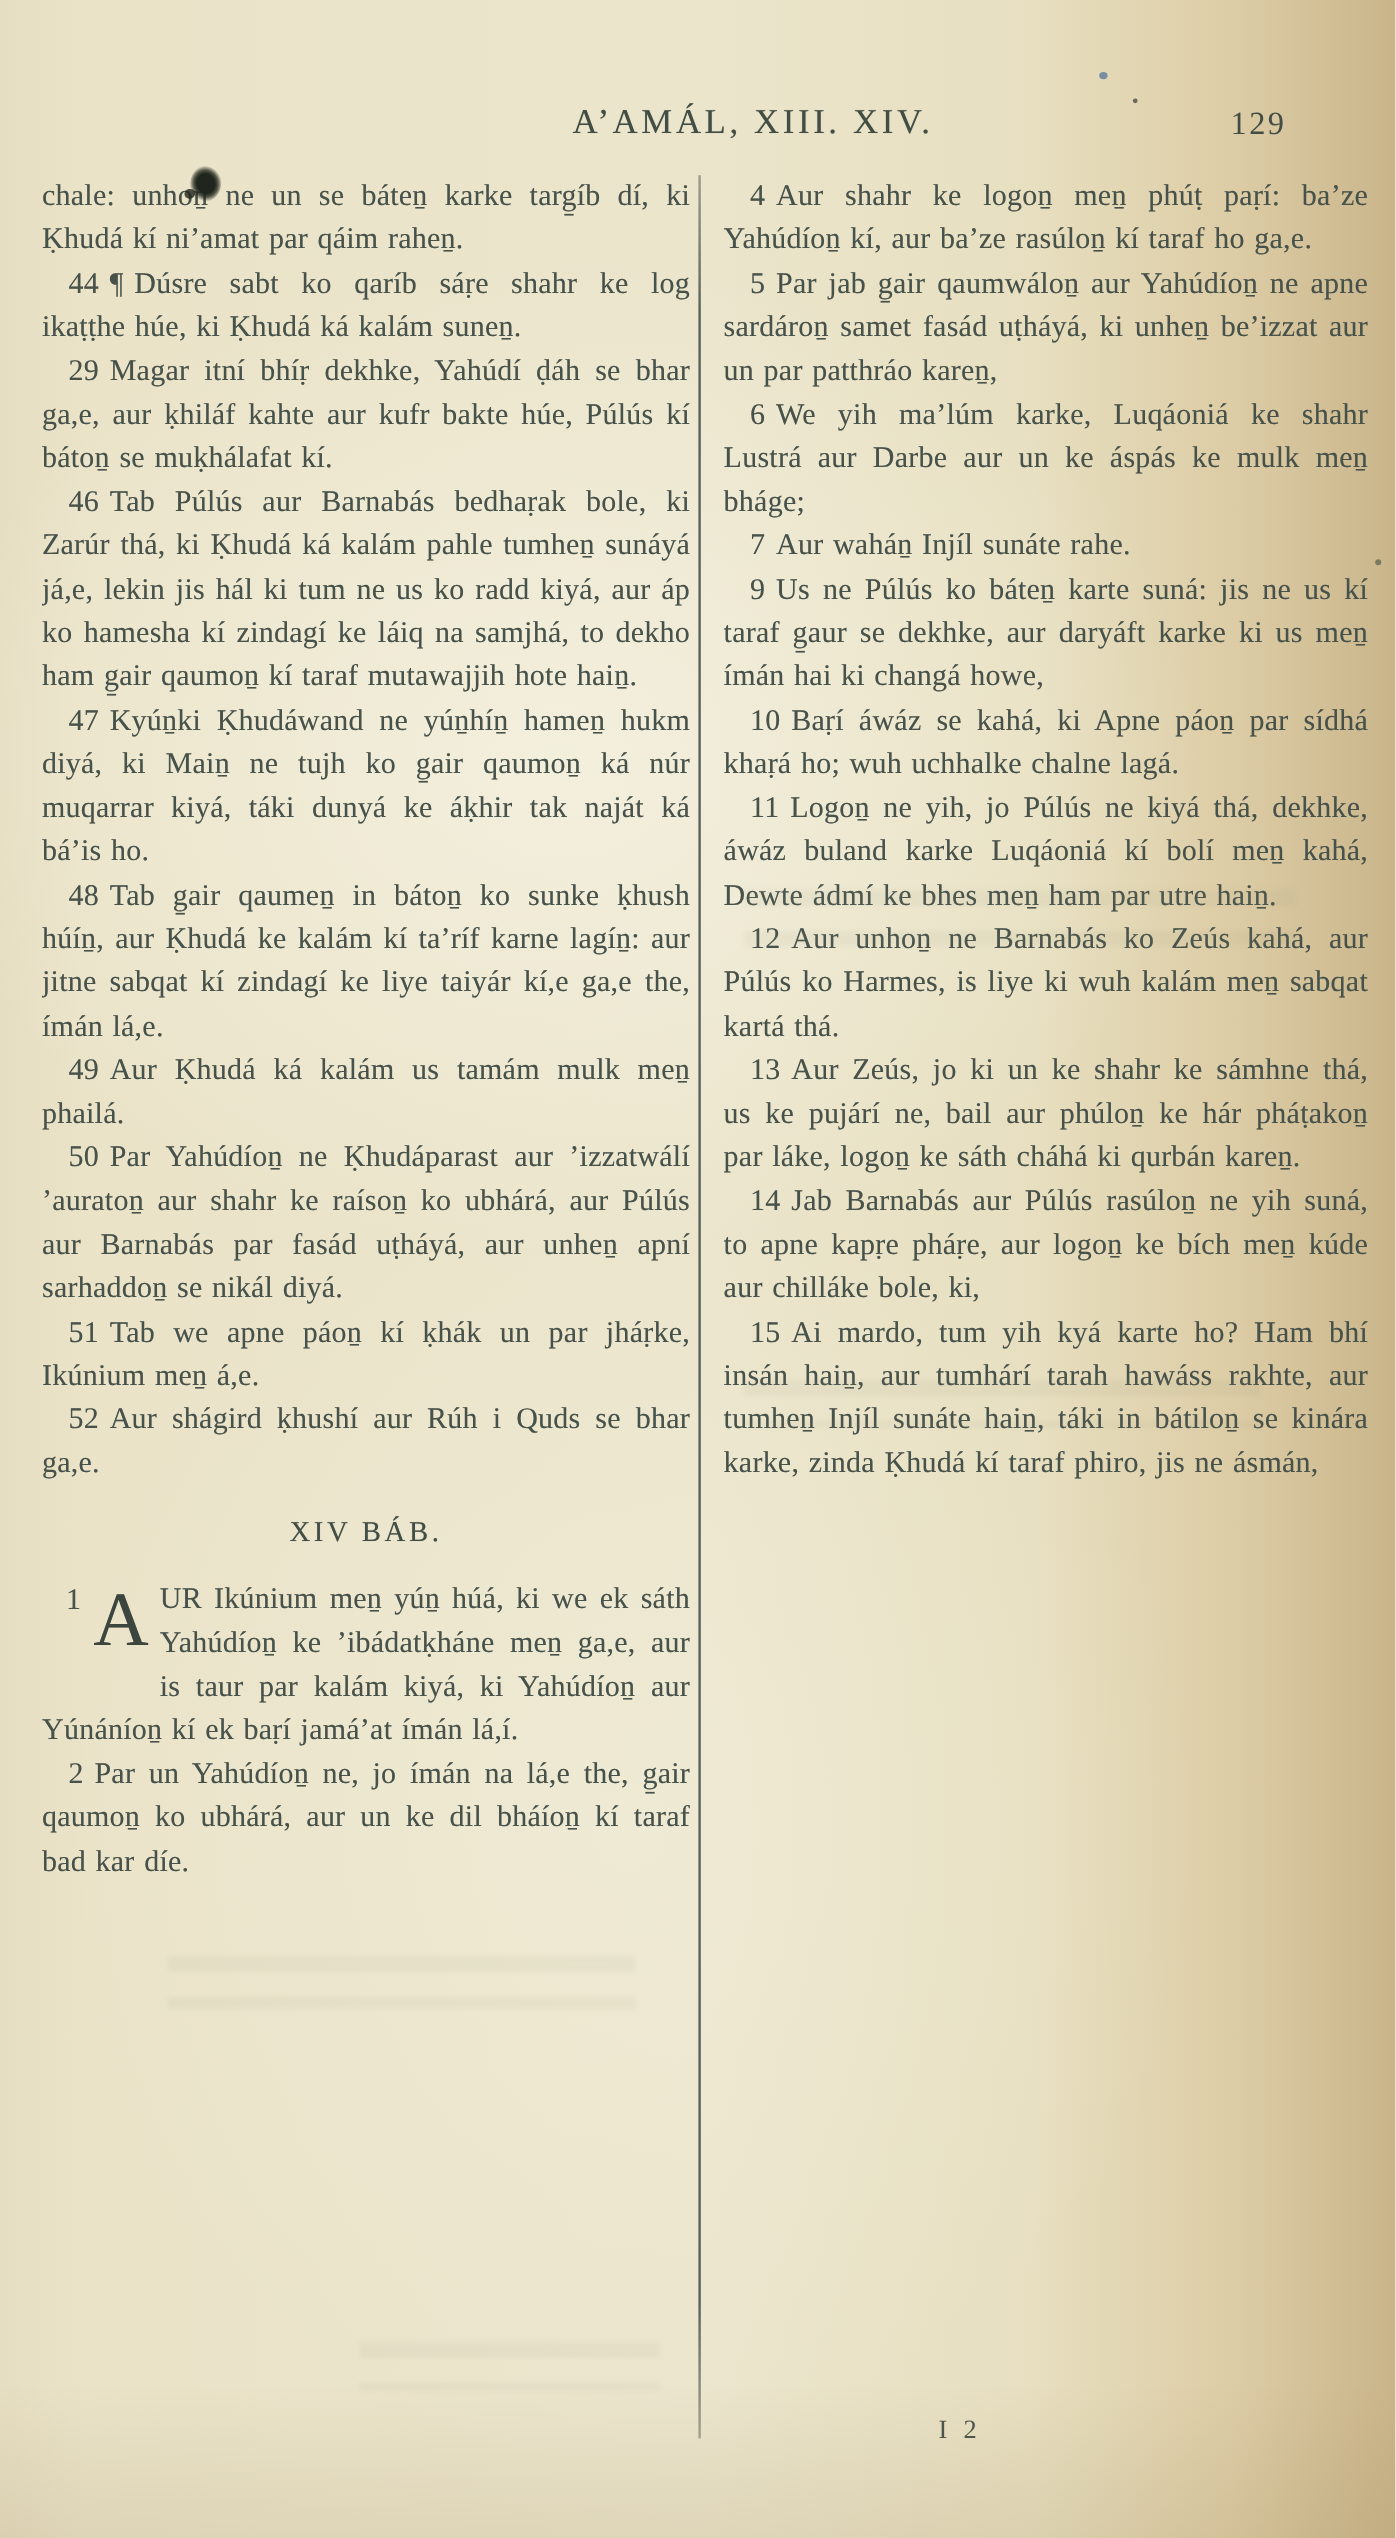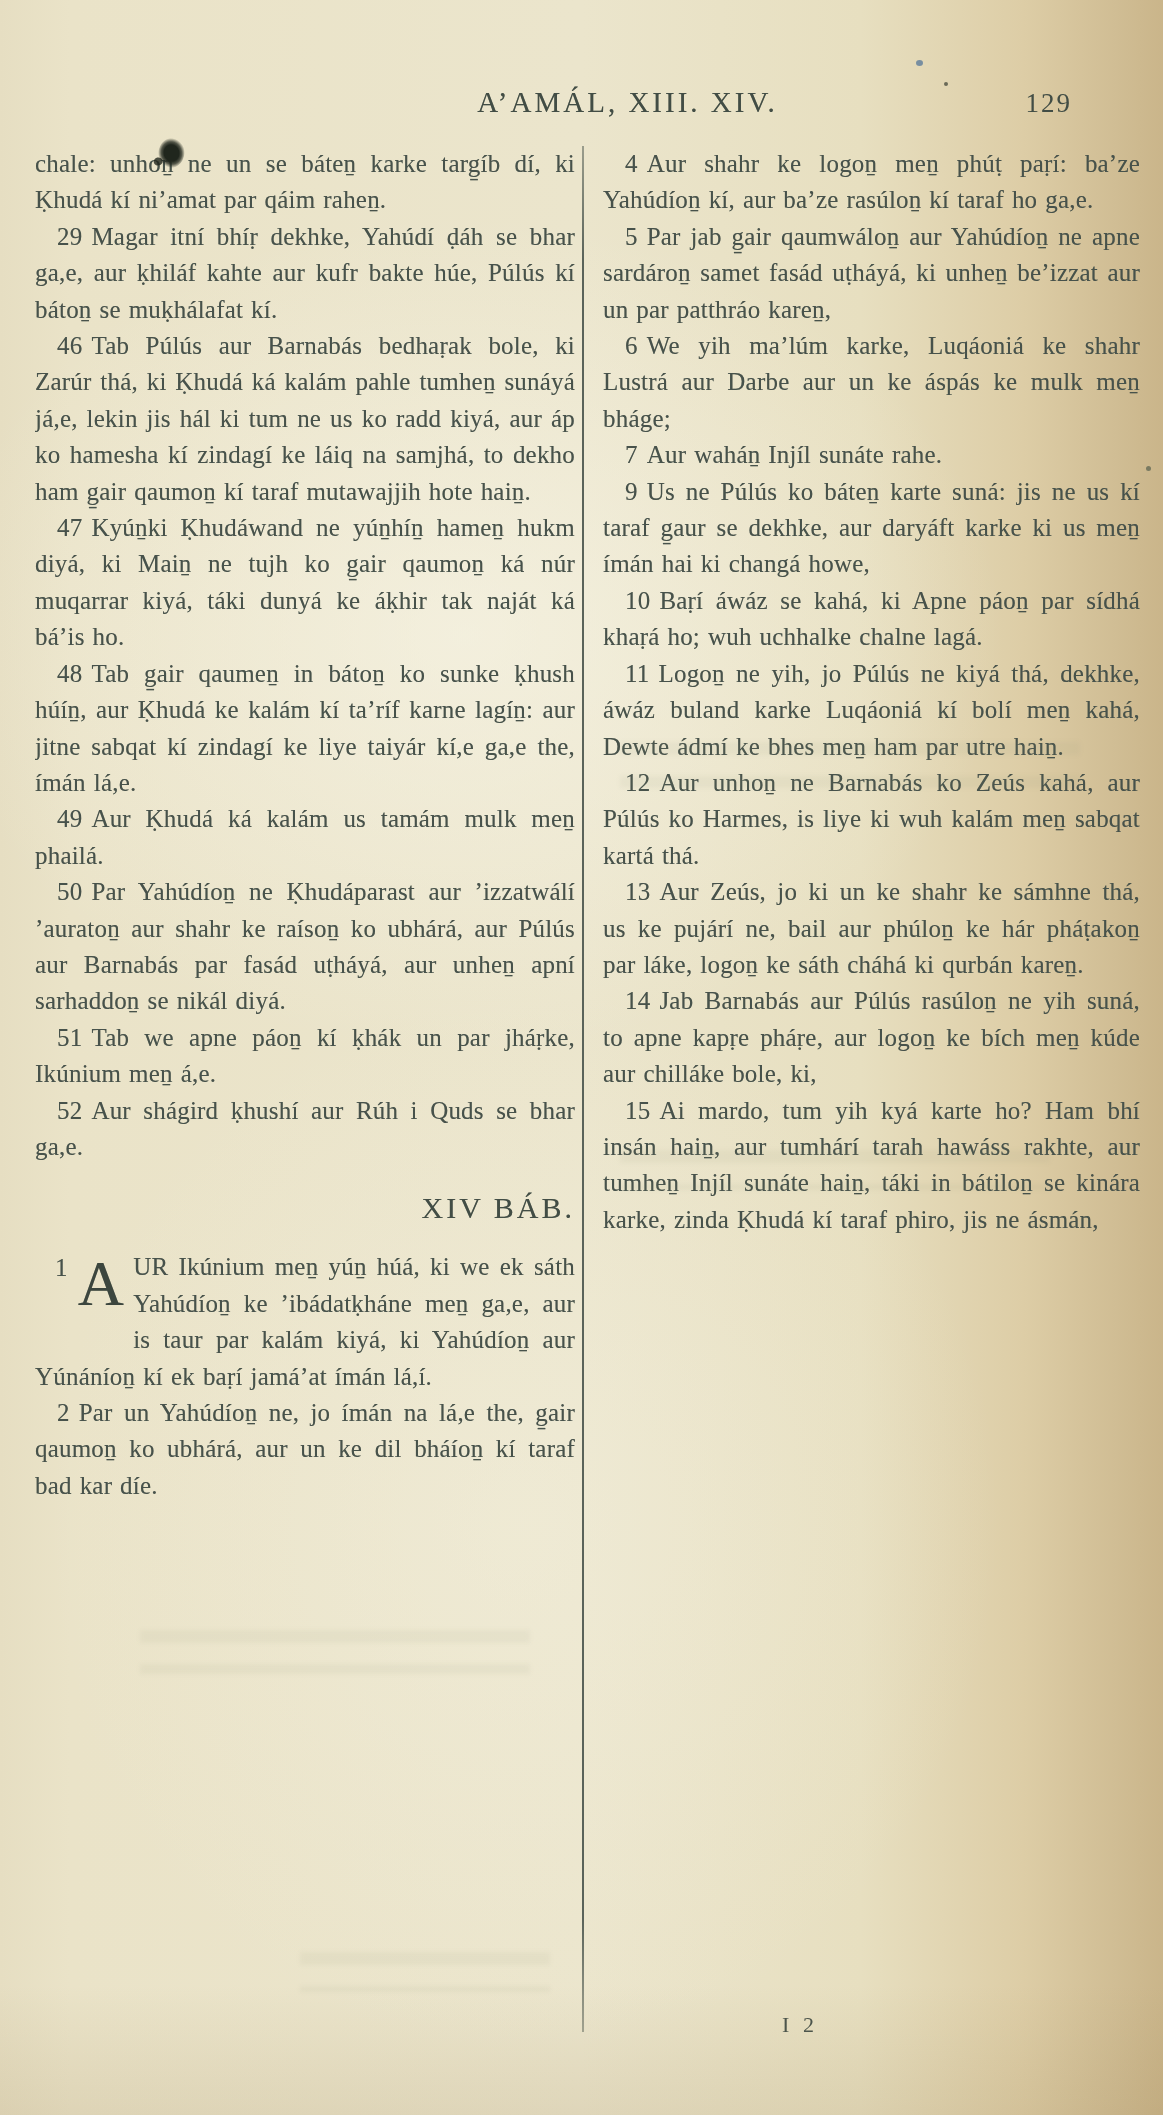--- a/index.html
+++ b/index.html
@@ -22,21 +22,21 @@
   .column{width:540px;overflow:hidden;}
   .column.left{margin-right:28px;}
   .column.right{width:537px;}
   .colrule{position:absolute;left:582px;top:146px;width:2px;height:1886px;
     background:linear-gradient(180deg,rgba(88,98,88,.55),#5a635a 6%,#5a635a 94%,rgba(88,98,88,.5));}
   p.verse{margin:0;text-indent:22px;text-align:justify;font-size:25px;line-height:36.4px;
     word-spacing:1.5px;letter-spacing:.2px;text-shadow:0 0 .5px rgba(60,70,60,.35);}
   p.continuation{text-indent:0;}
   .vnum{margin-right:9px;}
   .pilcrow{margin-right:9px;}
-  .chapter-heading{text-align:right;font-size:30px;letter-spacing:3px;color:#424d45;
+  .chapter-heading{text-align:center;font-size:24px;letter-spacing:3px;color:#424d45;
     margin:26px 0 24px;text-shadow:0 0 .6px rgba(60,70,60,.45);}
   p.has-dropcap{text-indent:0;}
   p.has-dropcap .vnum{float:left;margin:0 10px 0 20px;line-height:37px;}
   .dropcap{float:left;font-size:64px;line-height:64px;height:71px;margin:3px 9px 0 0;color:#3c463e;}
   .signature{position:absolute;left:800px;top:2012px;transform:translateX(-50%);
     font-size:22px;letter-spacing:4px;color:#4a544c;}
   .ink-blot{position:absolute;left:158px;top:138px;width:27px;height:30px;
     background:radial-gradient(closest-side,#20261d 55%,rgba(32,38,29,.75) 75%,rgba(32,38,29,0));
     border-radius:58% 42% 60% 40%;transform:rotate(-14deg);}
   .ink-blot::after{content:"";position:absolute;left:-6px;top:16px;width:9px;height:8px;
@@ -59,20 +59,21 @@
   <header class="running-head">
     <div class="head-title">A’AMÁL, XIII. XIV.</div>
     <div class="page-number">129</div>
   </header>
 
   <div class="colrule"></div>
 
   <main class="columns">
     <div class="column left" id="col-left">
         <p class="verse continuation"><span>chale: unhoṉ ne un se báteṉ karke targ̱íb dí, ki Ḳhudá kí ni’amat par qáim raheṉ.</span></p>
+        <p class="verse"><span class="vnum">44</span><span class="pilcrow">¶</span><span>Dúsre sabt ko qaríb sáṛe shahr ke log ikaṭṭhe húe, ki Ḳhudá ká kalám suneṉ.</span></p>
         <p class="verse"><span class="vnum">29</span><span>Magar itní bhíṛ dekhke, Yahúdí ḍáh se bhar ga,e, aur ḳhiláf kahte aur kufr bakte húe, Púlús kí bátoṉ se muḳhálafat kí.</span></p>
         <p class="verse"><span class="vnum">46</span><span>Tab Púlús aur Barnabás bedhaṛak bole, ki Zarúr thá, ki Ḳhudá ká kalám pahle tumheṉ sunáyá já,e, lekin jis hál ki tum ne us ko radd kiyá, aur áp ko hamesha kí zindagí ke láiq na samjhá, to dekho ham g̱air qaumoṉ kí taraf mutawajjih hote haiṉ.</span></p>
         <p class="verse"><span class="vnum">47</span><span>Kyúṉki Ḳhudáwand ne yúṉhíṉ hameṉ hukm diyá, ki Maiṉ ne tujh ko g̱air qaumoṉ ká núr muqarrar kiyá, táki dunyá ke áḳhir tak naját ká bá’is ho.</span></p>
         <p class="verse"><span class="vnum">48</span><span>Tab g̱air qaumeṉ in bátoṉ ko sunke ḳhush húíṉ, aur Ḳhudá ke kalám kí ta’ríf karne lagíṉ: aur jitne sabqat kí zindagí ke liye taiyár kí,e ga,e the, ímán lá,e.</span></p>
         <p class="verse"><span class="vnum">49</span><span>Aur Ḳhudá ká kalám us tamám mulk meṉ phailá.</span></p>
         <p class="verse"><span class="vnum">50</span><span>Par Yahúdíoṉ ne Ḳhudáparast aur ’izzatwálí ’auratoṉ aur shahr ke raísoṉ ko ubhárá, aur Púlús aur Barnabás par fasád uṭháyá, aur unheṉ apní sarhaddoṉ se nikál diyá.</span></p>
         <p class="verse"><span class="vnum">51</span><span>Tab we apne páoṉ kí ḳhák un par jháṛke, Ikúnium meṉ á,e.</span></p>
         <p class="verse"><span class="vnum">52</span><span>Aur shágird ḳhushí aur Rúh i Quds se bhar ga,e.</span></p>
         <div class="chapter-heading">XIV BÁB.</div>
         <p class="verse has-dropcap"><span class="vnum">1</span><span class="dropcap">A</span><span>UR Ikúnium meṉ yúṉ húá, ki we ek sáth Yahúdíoṉ ke ’ibádatḳháne meṉ ga,e, aur is taur par kalám kiyá, ki Yahúdíoṉ aur Yúnáníoṉ kí ek baṛí jamá’at ímán lá,í.</span></p>

